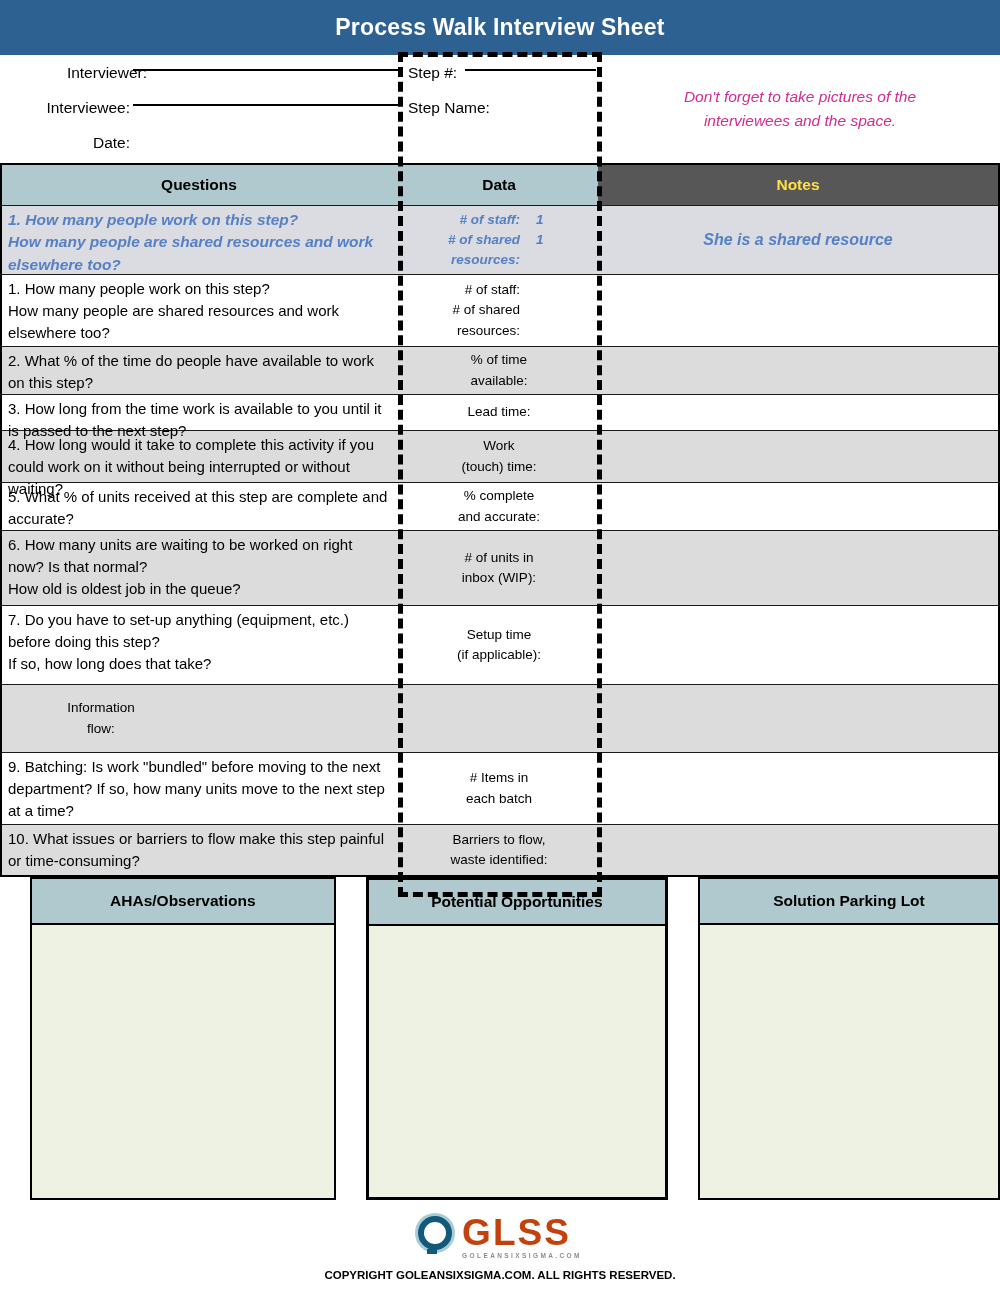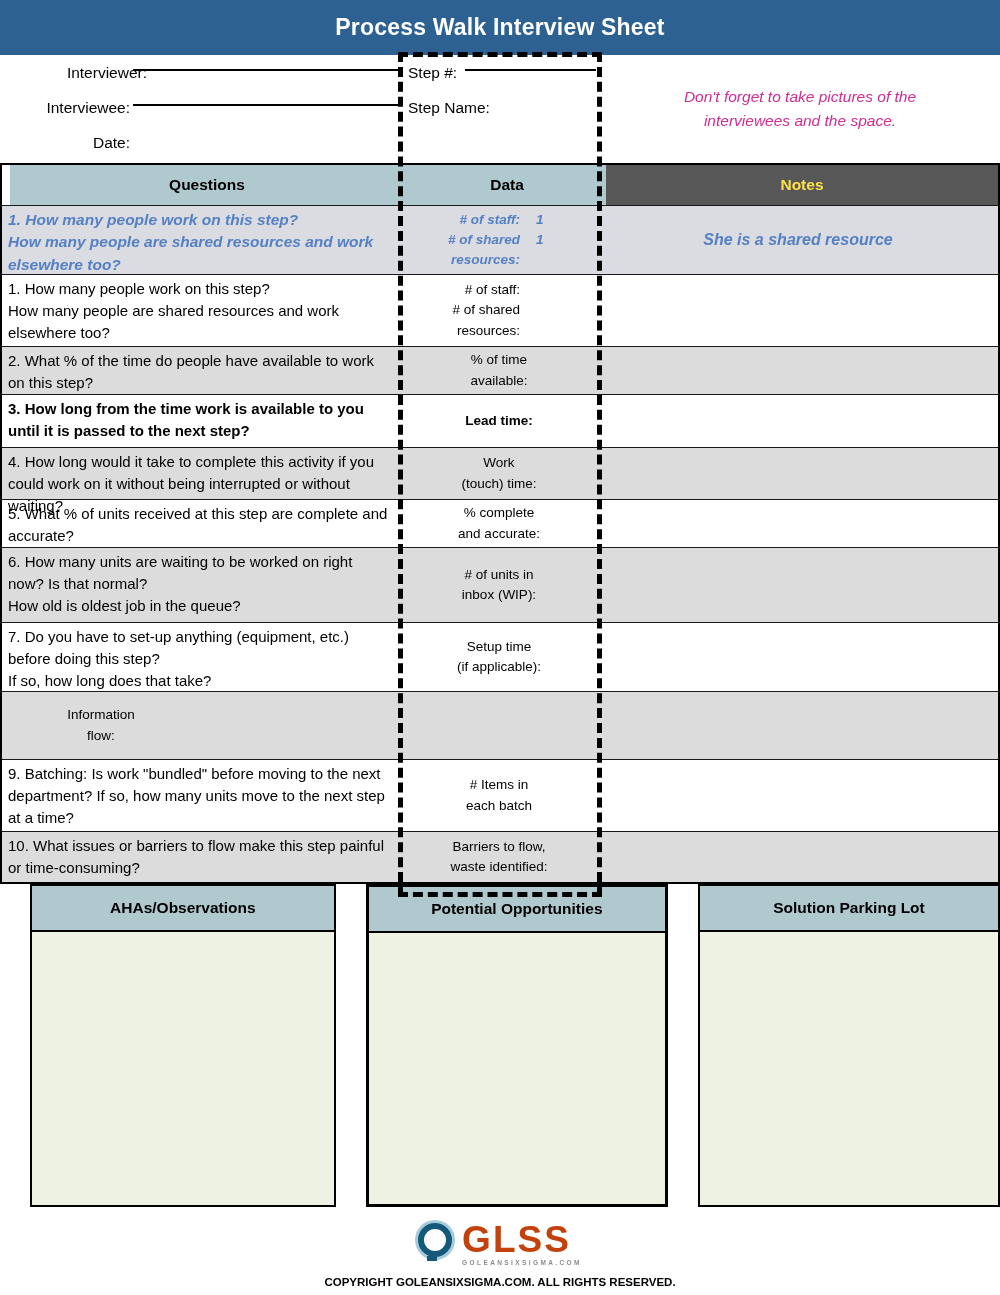--- a/index.html
+++ b/index.html
@@ -88,21 +88,21 @@
     <div class="form-right">
       <div class="reminder">Don't forget to take pictures of the
 interviewees and the space.</div>
     </div>
   </div>
 
   <div class="dashed-outline"></div>
 
   <div class="qtable">
 
-    <div class="trow hrow" style="height:40px;margin-left:8px;">
+    <div class="trow hrow" style="height:40px;">
       <div class="cell q-cell h-q">Questions</div>
       <div class="cell d-cell h-d">Data</div>
       <div class="cell n-cell h-n">Notes</div>
     </div>
 
     <div class="trow example" style="height:69px;">
       <div class="cell q-cell">1. How many people work on this step?
 How many people are shared resources and work elsewhere too?</div>
       <div class="cell d-cell">
         <div class="d-pair">
@@ -135,21 +135,21 @@
       <div class="cell n-cell"></div>
     </div>
 
     <div class="trow shaded" style="height:48px;">
       <div class="cell q-cell">2. What % of the time do people have available to work on this  step?</div>
       <div class="cell d-cell">% of time
 available:</div>
       <div class="cell n-cell"></div>
     </div>
 
-    <div class="trow" style="height:53px;font-weight:bold;">
+    <div class="trow" style="height:36px;">
       <div class="cell q-cell">3. How long from the time work is available to you until it is passed to the next step?</div>
       <div class="cell d-cell">Lead time:</div>
       <div class="cell n-cell"></div>
     </div>
 
     <div class="trow shaded" style="height:52px;">
       <div class="cell q-cell">4. How long would it take to complete this activity if you could work on it without being interrupted or without waiting?</div>
       <div class="cell d-cell">Work
 (touch) time:</div>
       <div class="cell n-cell"></div>
@@ -163,21 +163,21 @@
     </div>
 
     <div class="trow shaded" style="height:75px;">
       <div class="cell q-cell">6. How many units are waiting to be worked on right now? Is that normal?
 How old is oldest job in the queue?</div>
       <div class="cell d-cell"># of units in
 inbox (WIP):</div>
       <div class="cell n-cell"></div>
     </div>
 
-    <div class="trow" style="height:69px;">
+    <div class="trow" style="height:79px;">
       <div class="cell q-cell">7. Do you have to set-up anything (equipment, etc.) before doing this step?
 If so, how long does that take?</div>
       <div class="cell d-cell">Setup time
 (if applicable):</div>
       <div class="cell n-cell"></div>
     </div>
 
     <div class="trow shaded" style="height:68px;">
       <div class="cell d-cell">Information
 flow:</div>

